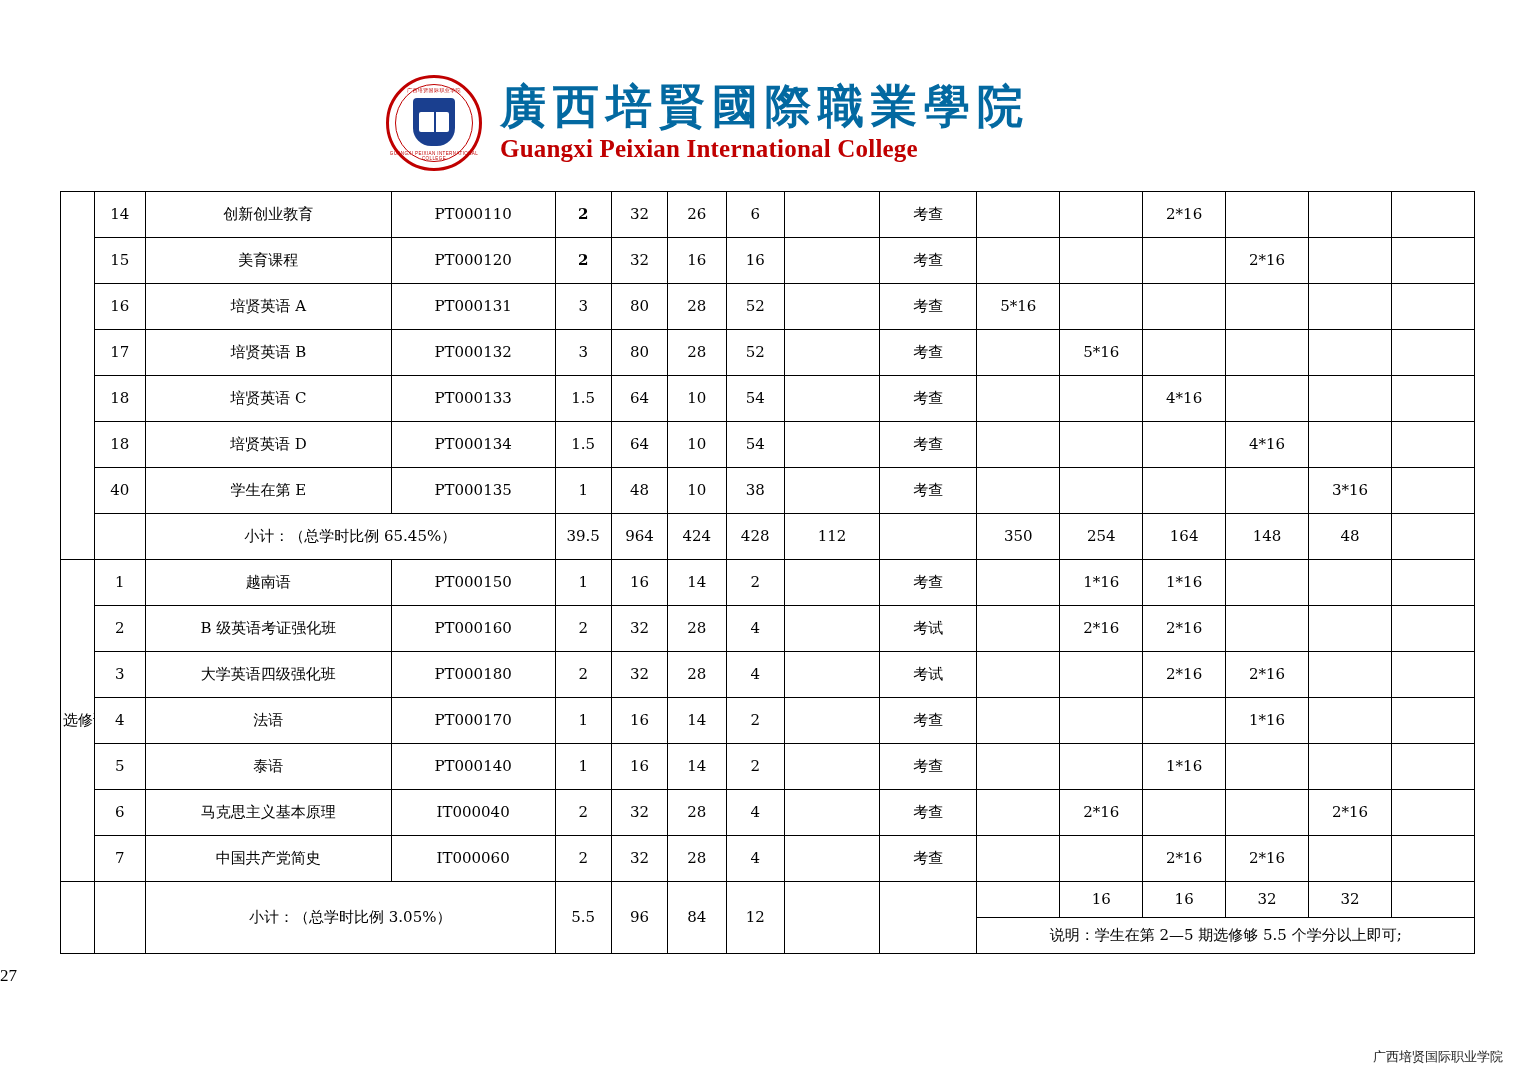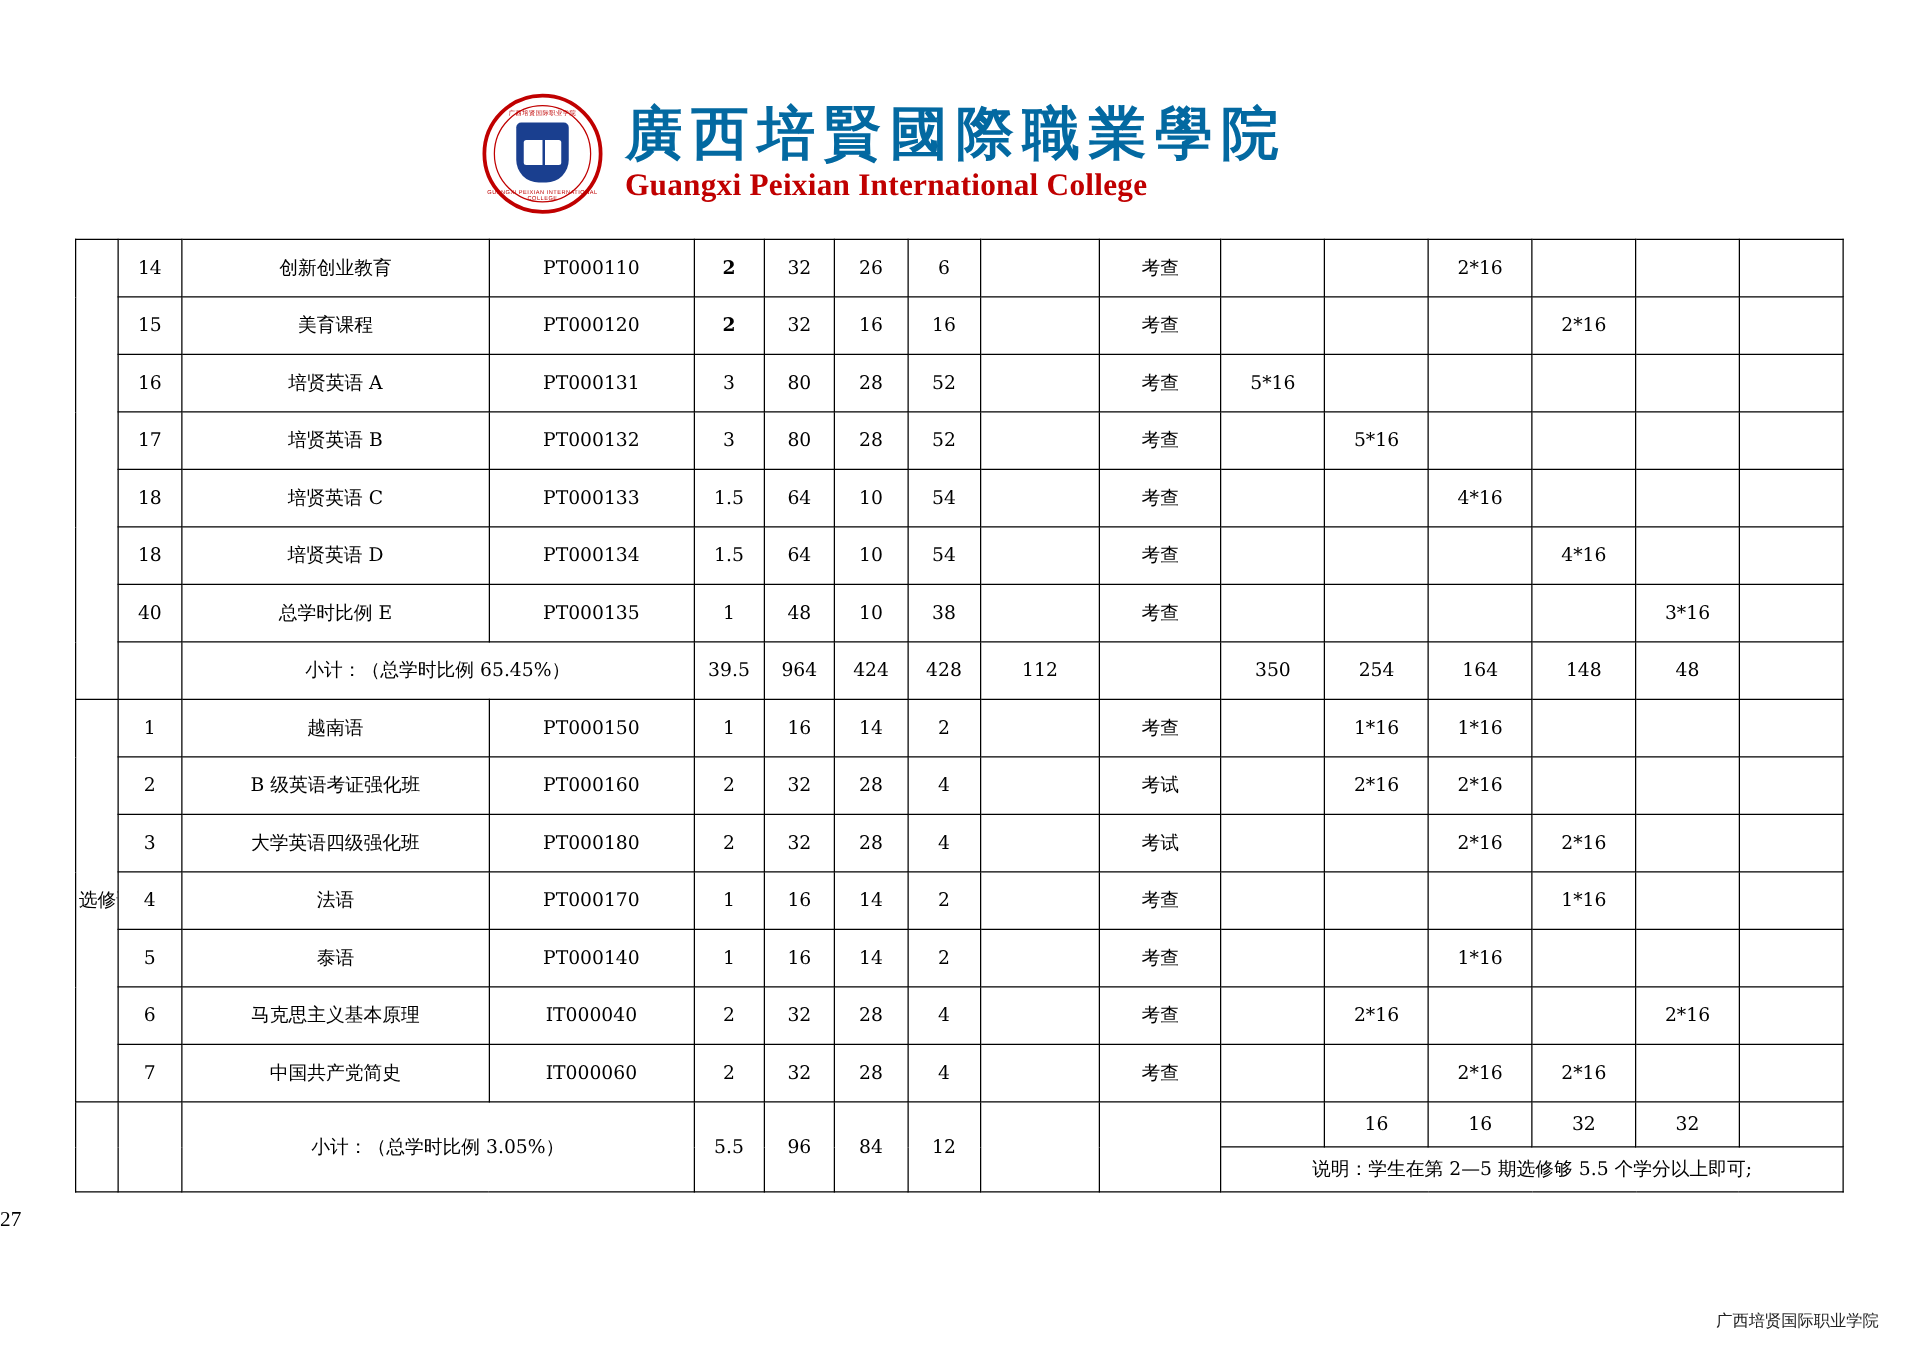--- a/index.html
+++ b/index.html
@@ -303,21 +303,21 @@
         <td class="term"></td>
         <td class="term"></td>
         <td class="term"></td>
         <td class="term">4*16</td>
         <td class="term"></td>
         <td class="term"></td>
       </tr>
 
       <tr>
         <td class="idx">40</td>
-        <td class="name">总学时比例 E</td>
+        <td class="name">学生在第 E</td>
         <td class="code">PT000135</td>
         <td class="num">1</td>
         <td class="num">48</td>
         <td class="num2">10</td>
         <td class="num2">38</td>
         <td class="blank1"></td>
         <td class="exam">考查</td>
         <td class="term"></td>
         <td class="term"></td>
         <td class="term"></td>

